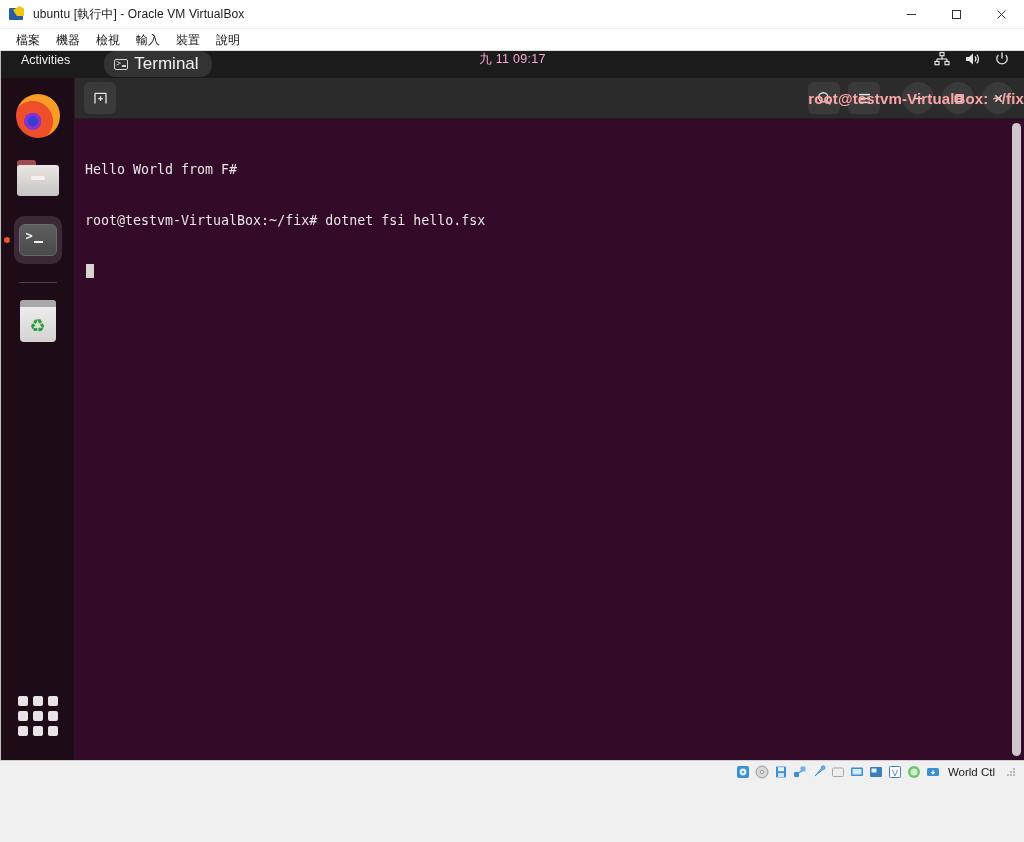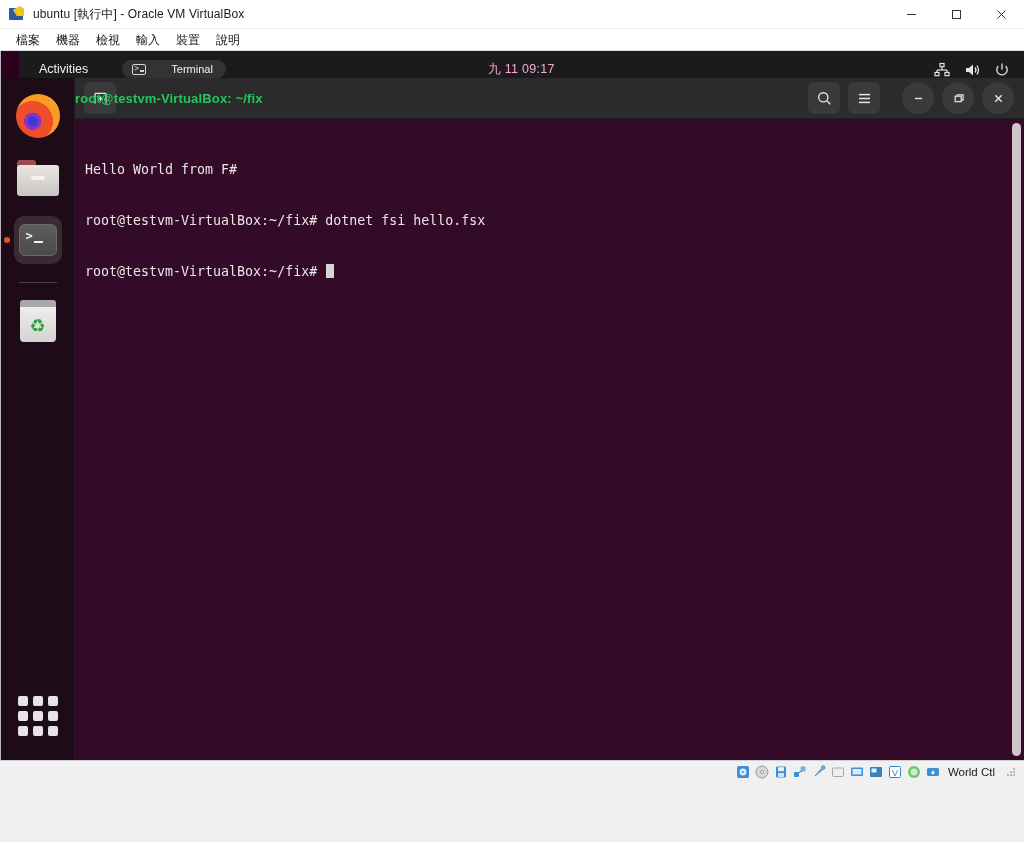--- a/index.html
+++ b/index.html
@@ -37,27 +37,27 @@
   }
 
   
   .vm-viewport {
     flex:1 1 auto; position:relative; background:#2c001e; overflow:hidden;
     border-left:1px solid #b9b9b9;
   }
 
   
   .gnome-topbar {
-    height:27px; background:#1b1b1b; display:flex; align-items:flex-end;
-    position:relative; color:#ffffff; font-size:12.5px; z-index:5;margin-left:18px;
+    height:27px; background:#1b1b1b; display:flex; align-items:flex-start;
+    position:relative; color:#ffffff; font-size:12.5px; z-index:5;
   }
   .activities { margin-left:14px; color:#f2f1f0; font-size:12.5px; padding:2px 6px; border-radius:4px; }
   .app-pill {
-    display:flex; align-items:center; gap:25px; margin-left:28px;
-    background:#333333; border-radius:12px; padding:3px 13px 3px 10px; color:#f2f1f0; font-size:11px;
+    display:flex; align-items:center; gap:6px; margin-left:28px;
+    background:#333333; border-radius:12px; padding:3px 13px 3px 10px; color:#f2f1f0; font-size:17px;
   }
   .term-glyph {
     width:14px; height:11px; border:1.3px solid #d8d4d0; border-radius:2px;
     position:relative; flex:0 0 14px;
   }
   .term-glyph:before {
     content:">"; position:absolute; left:1px; top:-3px; font-size:8px; color:#d8d4d0;
     font-family:"DejaVu Sans Mono",monospace; line-height:14px;
   }
   .term-glyph:after {
@@ -121,22 +121,22 @@
     height:41px; background:#2b2b2b; display:flex; align-items:center; position:relative;
     flex:0 0 41px; border-bottom:1px solid #1f1f1f;
   }
   .hdr-btn {
     width:32px; height:32px; border-radius:6px; background:#3a3a3a;
     display:flex; align-items:center; justify-content:center; color:#e6e4e1;
   }
   .hdr-btn.round { border-radius:50%; background:#3a3a3a; }
   #new-tab-btn { margin-left:9px; }
   .term-title {
-    position:absolute; left:0; right:0; text-align:left; font-size:13px; font-weight:bold;
-    color:#22c55e; pointer-events:none; letter-spacing:0.15px;
+    position:absolute; left:0; right:0; text-align:right; font-size:15px; font-weight:bold;
+    color:#fca5a5; pointer-events:none; letter-spacing:0.15px;
   }
   .hdr-right { margin-left:auto; display:flex; align-items:center; gap:8px; margin-right:10px; }
   .hdr-gap { width:6px; }
 
   .term-body {
     flex:1 1 auto; background:#330a28; position:relative; overflow:hidden;
     padding:8px 0 0 0;
   }
   .term-text {
     font-family:"DejaVu Sans Mono","Liberation Mono",monospace;
@@ -334,21 +334,21 @@
               <line x1="10.7" y1="4.3" x2="4.3" y2="10.7" stroke="#e6e4e1" stroke-width="1.4"></line>
             </svg>
           </div>
         </div>
       </div>
 
       <div class="term-body">
         <div class="term-text">
           <div class="term-line">Hello World from F#</div>
           <div class="term-line">root@testvm-VirtualBox:~/fix# dotnet fsi hello.fsx</div>
-          <div class="term-line"><span>root@testvm-VirtualBox:~/fix# </span><span class="cursor"></span></div>
+          <div class="term-line"><span class="cursor"></span></div>
         </div>
         <div class="term-scrollbar">
           <div class="term-scroll-thumb"></div>
         </div>
       </div>
 
     </div>
   </div>
 
   <div class="vb-statusbar">

